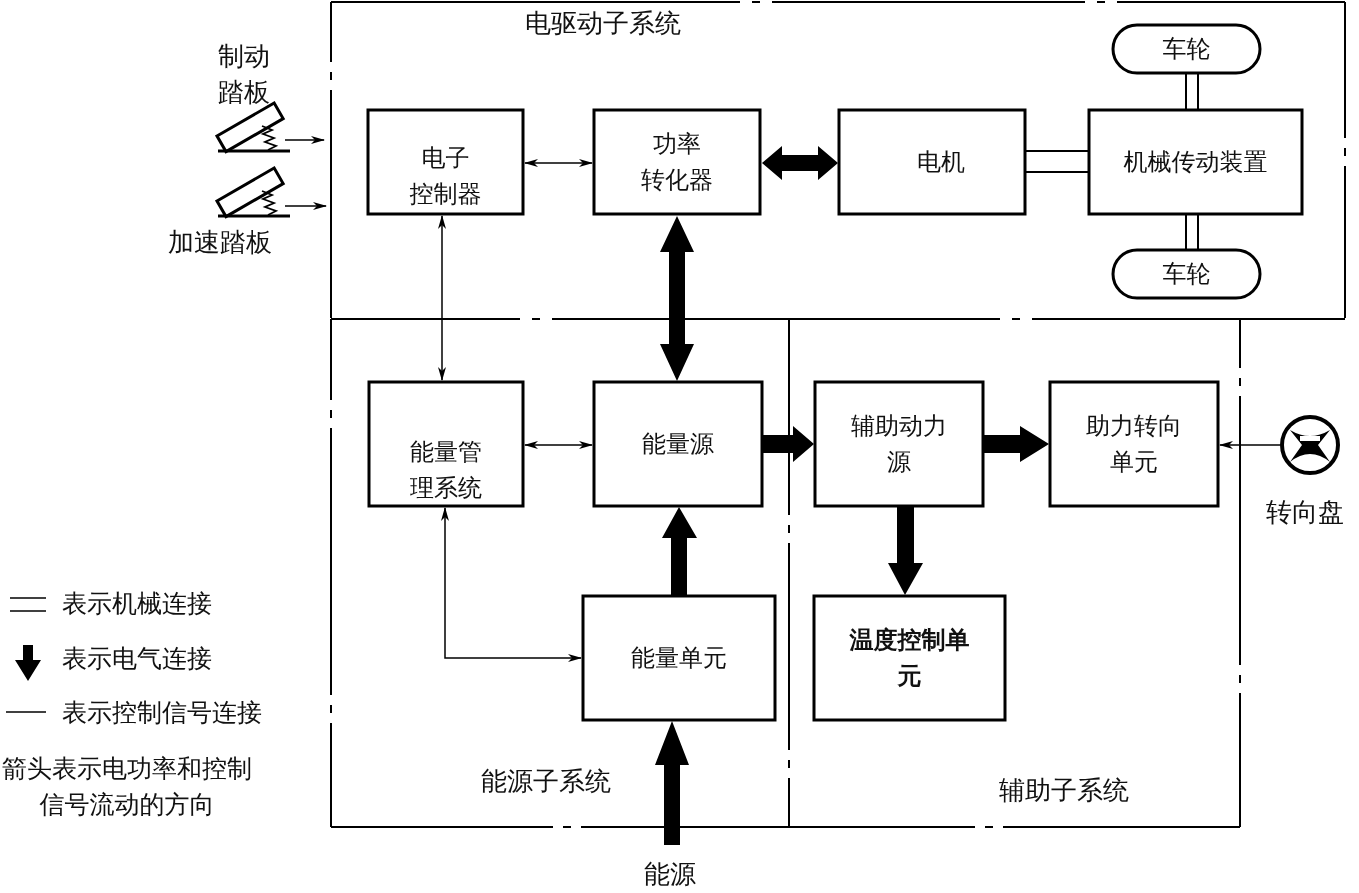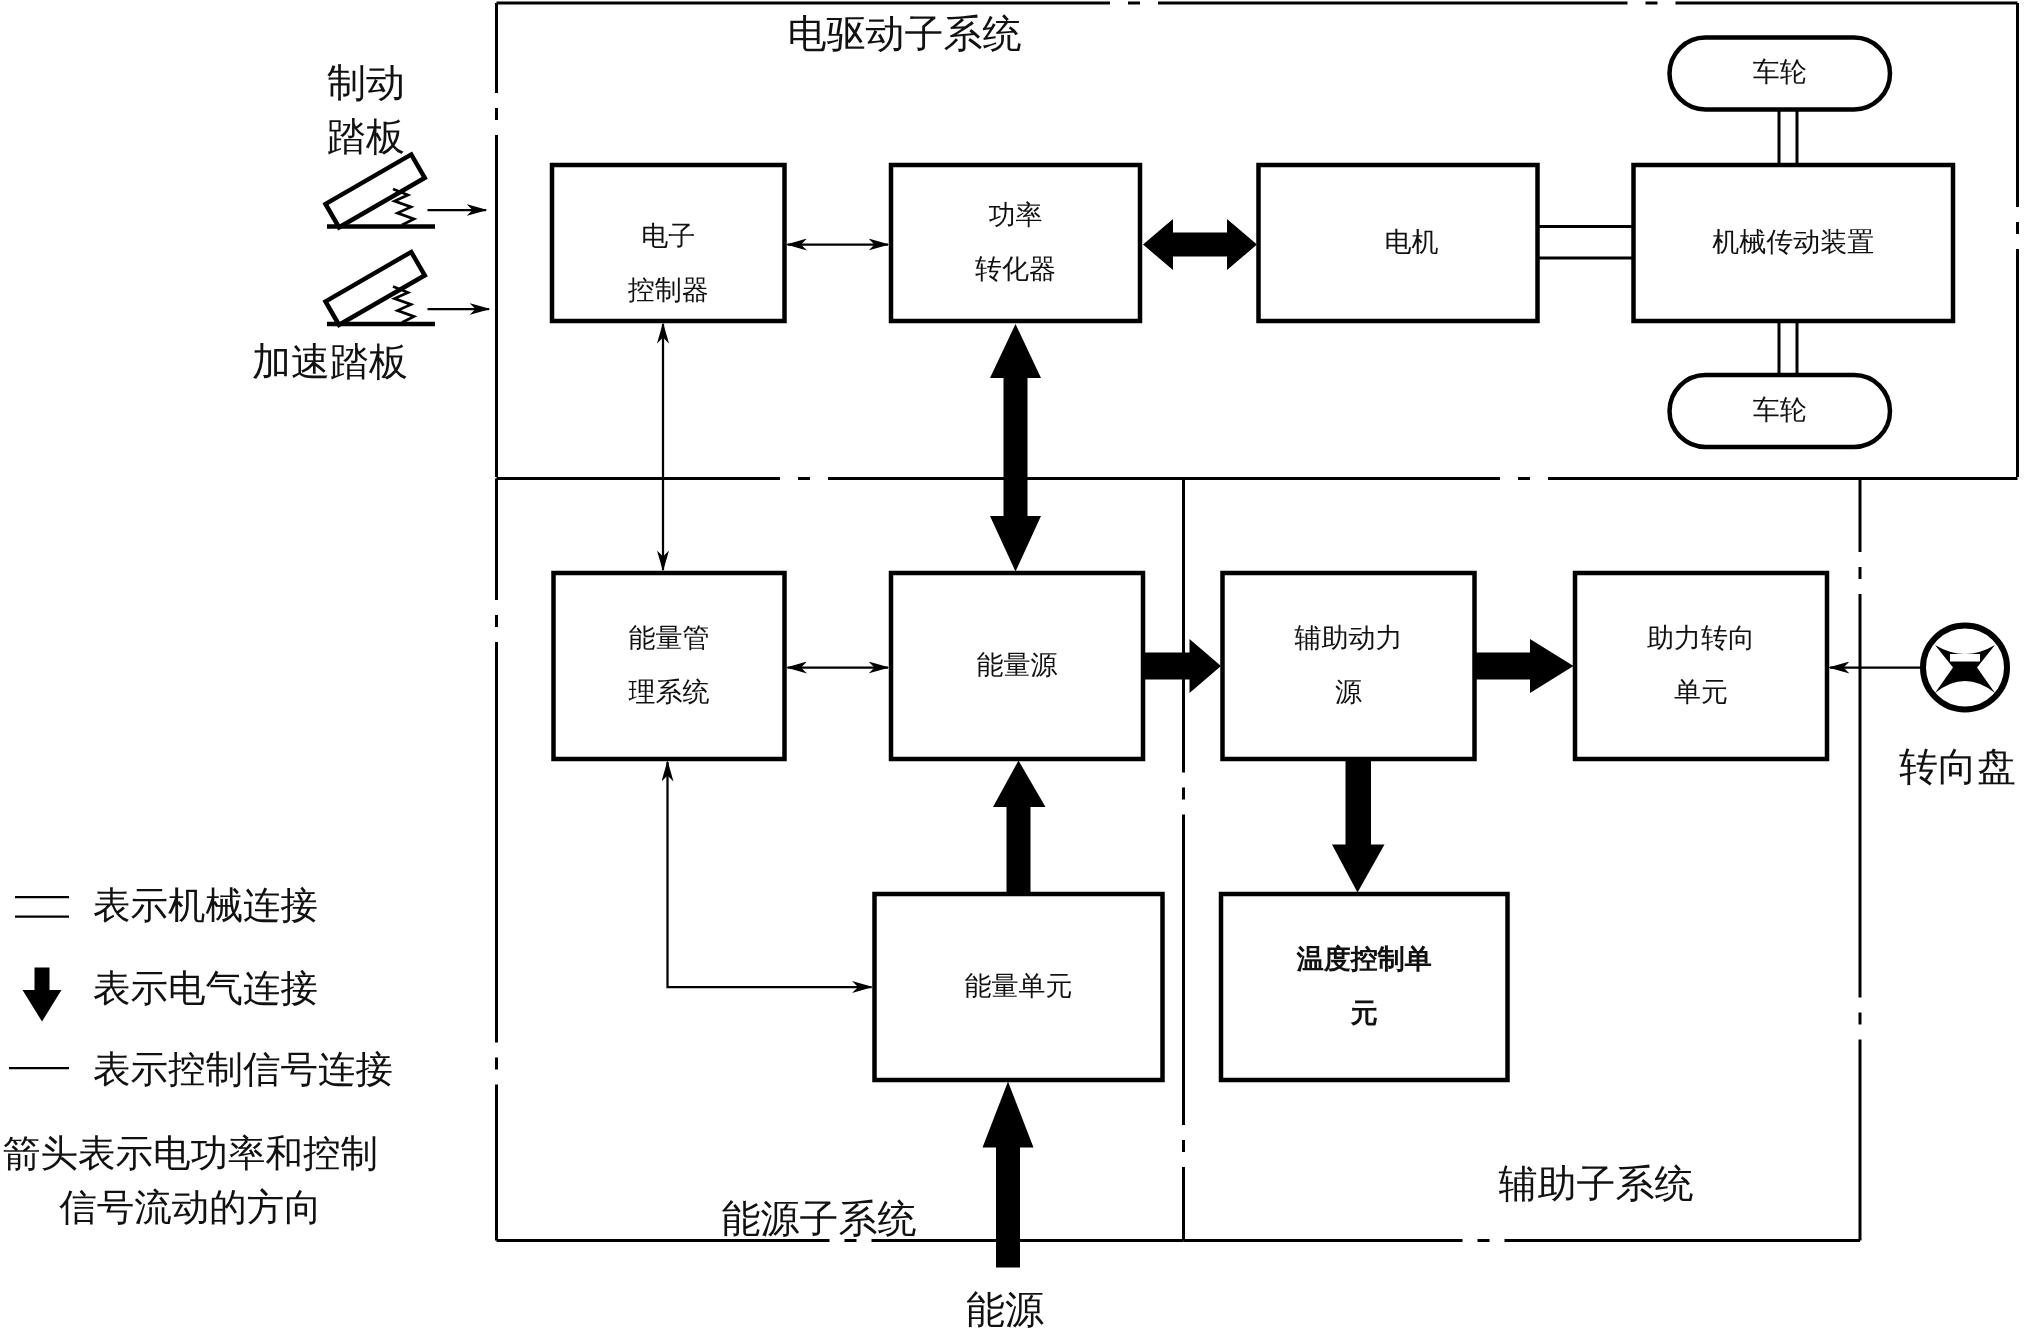--- a/index.html
+++ b/index.html
@@ -1,21 +1,21 @@
 <!DOCTYPE html>
 <html><head>
 <meta charset="utf-8">
 <style>
   html, body { margin:0; padding:0; background:#ffffff; }
   body { width:1359px; height:893px; position:relative; overflow:hidden;
          font-family:"DejaVu Serif","Liberation Serif",serif; color:#000; }
   svg { position:absolute; left:0; top:0; }
   .lbl { position:absolute; font-size:26px; line-height:34px; white-space:nowrap; color:#111; }
   .boxtxt { position:absolute; display:flex; align-items:center; justify-content:center;
-            text-align:center; font-size:18px; line-height:36px; color:#111; }
+            text-align:center; font-size:24px; line-height:36px; color:#111; }
   .boxtxt span { white-space:pre-line; }
 </style>
 </head>
 <body>
 
 <svg width="1359" height="893" viewBox="0 0 1359 893">
   <defs>
     <marker id="thin-arrow" markerWidth="14" markerHeight="8" refX="13" refY="4" orient="auto" markerUnits="userSpaceOnUse">
       <path d="M0,0 L14,4 L0,8 L4,4 Z" fill="#000"></path>
     </marker>
@@ -104,21 +104,21 @@
 
   <g stroke="#000" stroke-width="1.5">
     <line x1="10" y1="598" x2="46" y2="598"></line>
     <line x1="10" y1="611" x2="46" y2="611"></line>
   </g>
   <polygon fill="#000" points="23,645 33,645 33,660 41,660 28,681 15,660 23,660"></polygon>
   <line x1="6" y1="712" x2="46" y2="712" stroke="#000" stroke-width="1.5"></line>
 </svg>
 
 <div class="lbl" style="left:525px;top:6px;">电驱动子系统</div>
-<div class="lbl" style="left:481px;top:764px;margin-top:32px;">能源子系统</div>
+<div class="lbl" style="left:481px;top:764px;">能源子系统</div>
 <div class="lbl" style="left:999px;top:773px;">辅助子系统</div>
 
 <div class="lbl" style="left:218px;top:38px;white-space:pre-line;line-height:36px;">制动
 踏板</div>
 <div class="lbl" style="left:168px;top:225px;">加速踏板</div>
 <div class="lbl" style="left:1266px;top:495px;">转向盘</div>
 <div class="lbl" style="left:644px;top:857px;">能源</div>
 
 <div class="boxtxt" style="left:368px;top:110px;width:155px;height:132px;">
     <span>电子
@@ -134,21 +134,21 @@
 <div class="boxtxt" style="left:1089px;top:110px;width:213px;height:104px;">
     <span>机械传动装置</span>
   </div>
 <div class="boxtxt" style="left:1113px;top:25px;width:147px;height:48px;">
     <span>车轮</span>
   </div>
 <div class="boxtxt" style="left:1113px;top:250px;width:147px;height:48px;">
     <span>车轮</span>
   </div>
 
-<div class="boxtxt" style="left:369px;top:382px;width:154px;height:124px;">
+<div class="boxtxt" style="left:369px;top:382px;width:154px;height:124px;align-items:flex-end;">
     <span>能量管
 理系统</span>
   </div>
 <div class="boxtxt" style="left:594px;top:382px;width:168px;height:124px;">
     <span>能量源</span>
   </div>
 <div class="boxtxt" style="left:583px;top:596px;width:192px;height:124px;">
     <span>能量单元</span>
   </div>
 <div class="boxtxt" style="left:815px;top:382px;width:168px;height:124px;">

